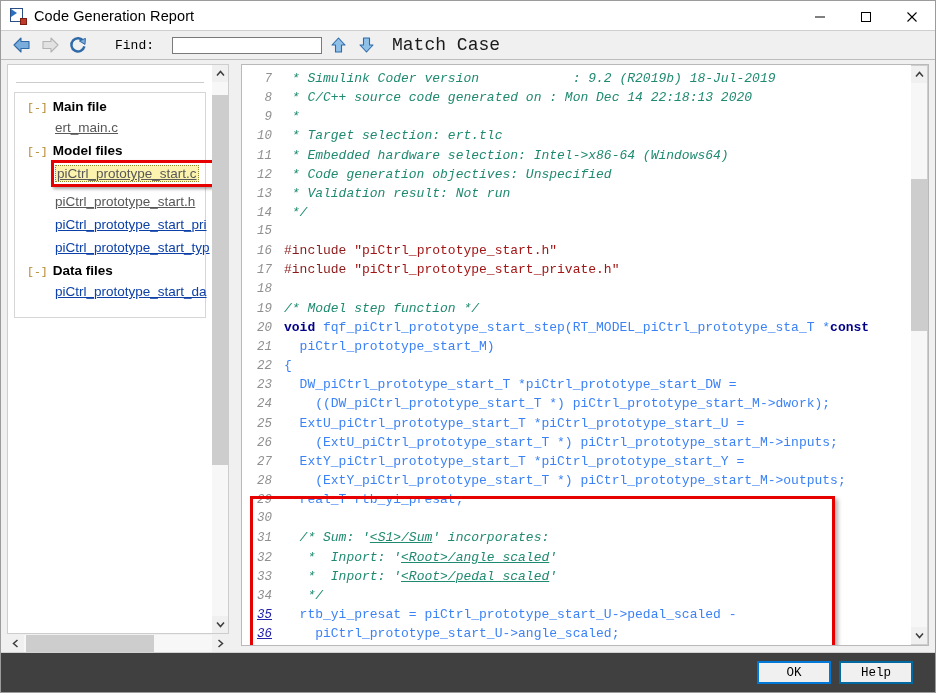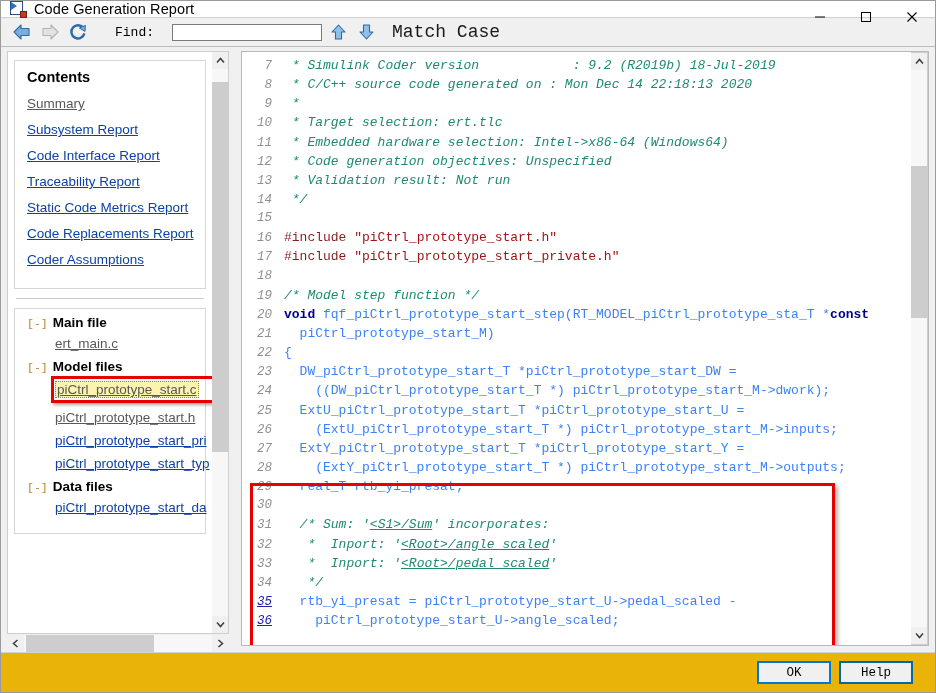--- a/index.html
+++ b/index.html
@@ -17,21 +17,21 @@
     width: 936px; height: 693px;
     box-sizing: border-box;
     border: 1px solid #9b9b9b;
     background: #f0f0f0;
     display: flex;
     flex-direction: column;
   }
 
   
   .titlebar {
-    height: 16px;
+    height: 29px;
     background: #ffffff;
     display: flex;
     align-items: center;
     flex: 0 0 auto;
     position: relative;
   }
   .app-icon {
     width: 16px; height: 16px;
     margin-left: 9px; margin-right: 8px;
     position: relative;
@@ -374,21 +374,21 @@
     box-sizing: border-box;
     box-shadow: 3px 3px 4px rgba(0,0,0,0.3);
     pointer-events: none;
     z-index: 5;
   }
 
   
   .footer {
     height: 40px;
     flex: 0 0 auto;
-    background: #eab308;
+    background: #404040;
     border-top: 1px solid #d2d2d2;
     display: flex;
     align-items: center;
     justify-content: flex-end;
     padding-right: 22px;
     box-sizing: border-box;
   }
   .btn {
     width: 74px; height: 23px;
     font-family: "Liberation Mono", monospace;
@@ -469,32 +469,20 @@
     <div class="match-case">Match Case</div>
   </div>
 
   <div class="body-area">
 
     <div class="sidebar-wrap">
       <div class="sidebar-main">
         <div class="sidebar-scrollport">
           <div class="sidebar-inner" id="sidebar-inner">
 
-            <div class="panel-card">
-              <div class="panel-title">Contents</div>
-              <div id="toc-links">
-                  <div class="toc-link visited">Summary</div>
-                  <div class="toc-link">Subsystem Report</div>
-                  <div class="toc-link">Code Interface Report</div>
-                  <div class="toc-link">Traceability Report</div>
-                  <div class="toc-link">Static Code Metrics Report</div>
-                  <div class="toc-link">Code Replacements Report</div>
-                  <div class="toc-link">Coder Assumptions</div>
-                </div>
-            </div>
 
             <div class="panel-sep"></div>
 
             <div class="panel-card">
               <div id="gen-groups">
                   <div class="tree-group">
                     <span class="tree-toggle">[-]</span>
                     <span class="tree-group-label">Main file</span>
                   </div>
                   <div class="file-link current">ert_main.c</div>

